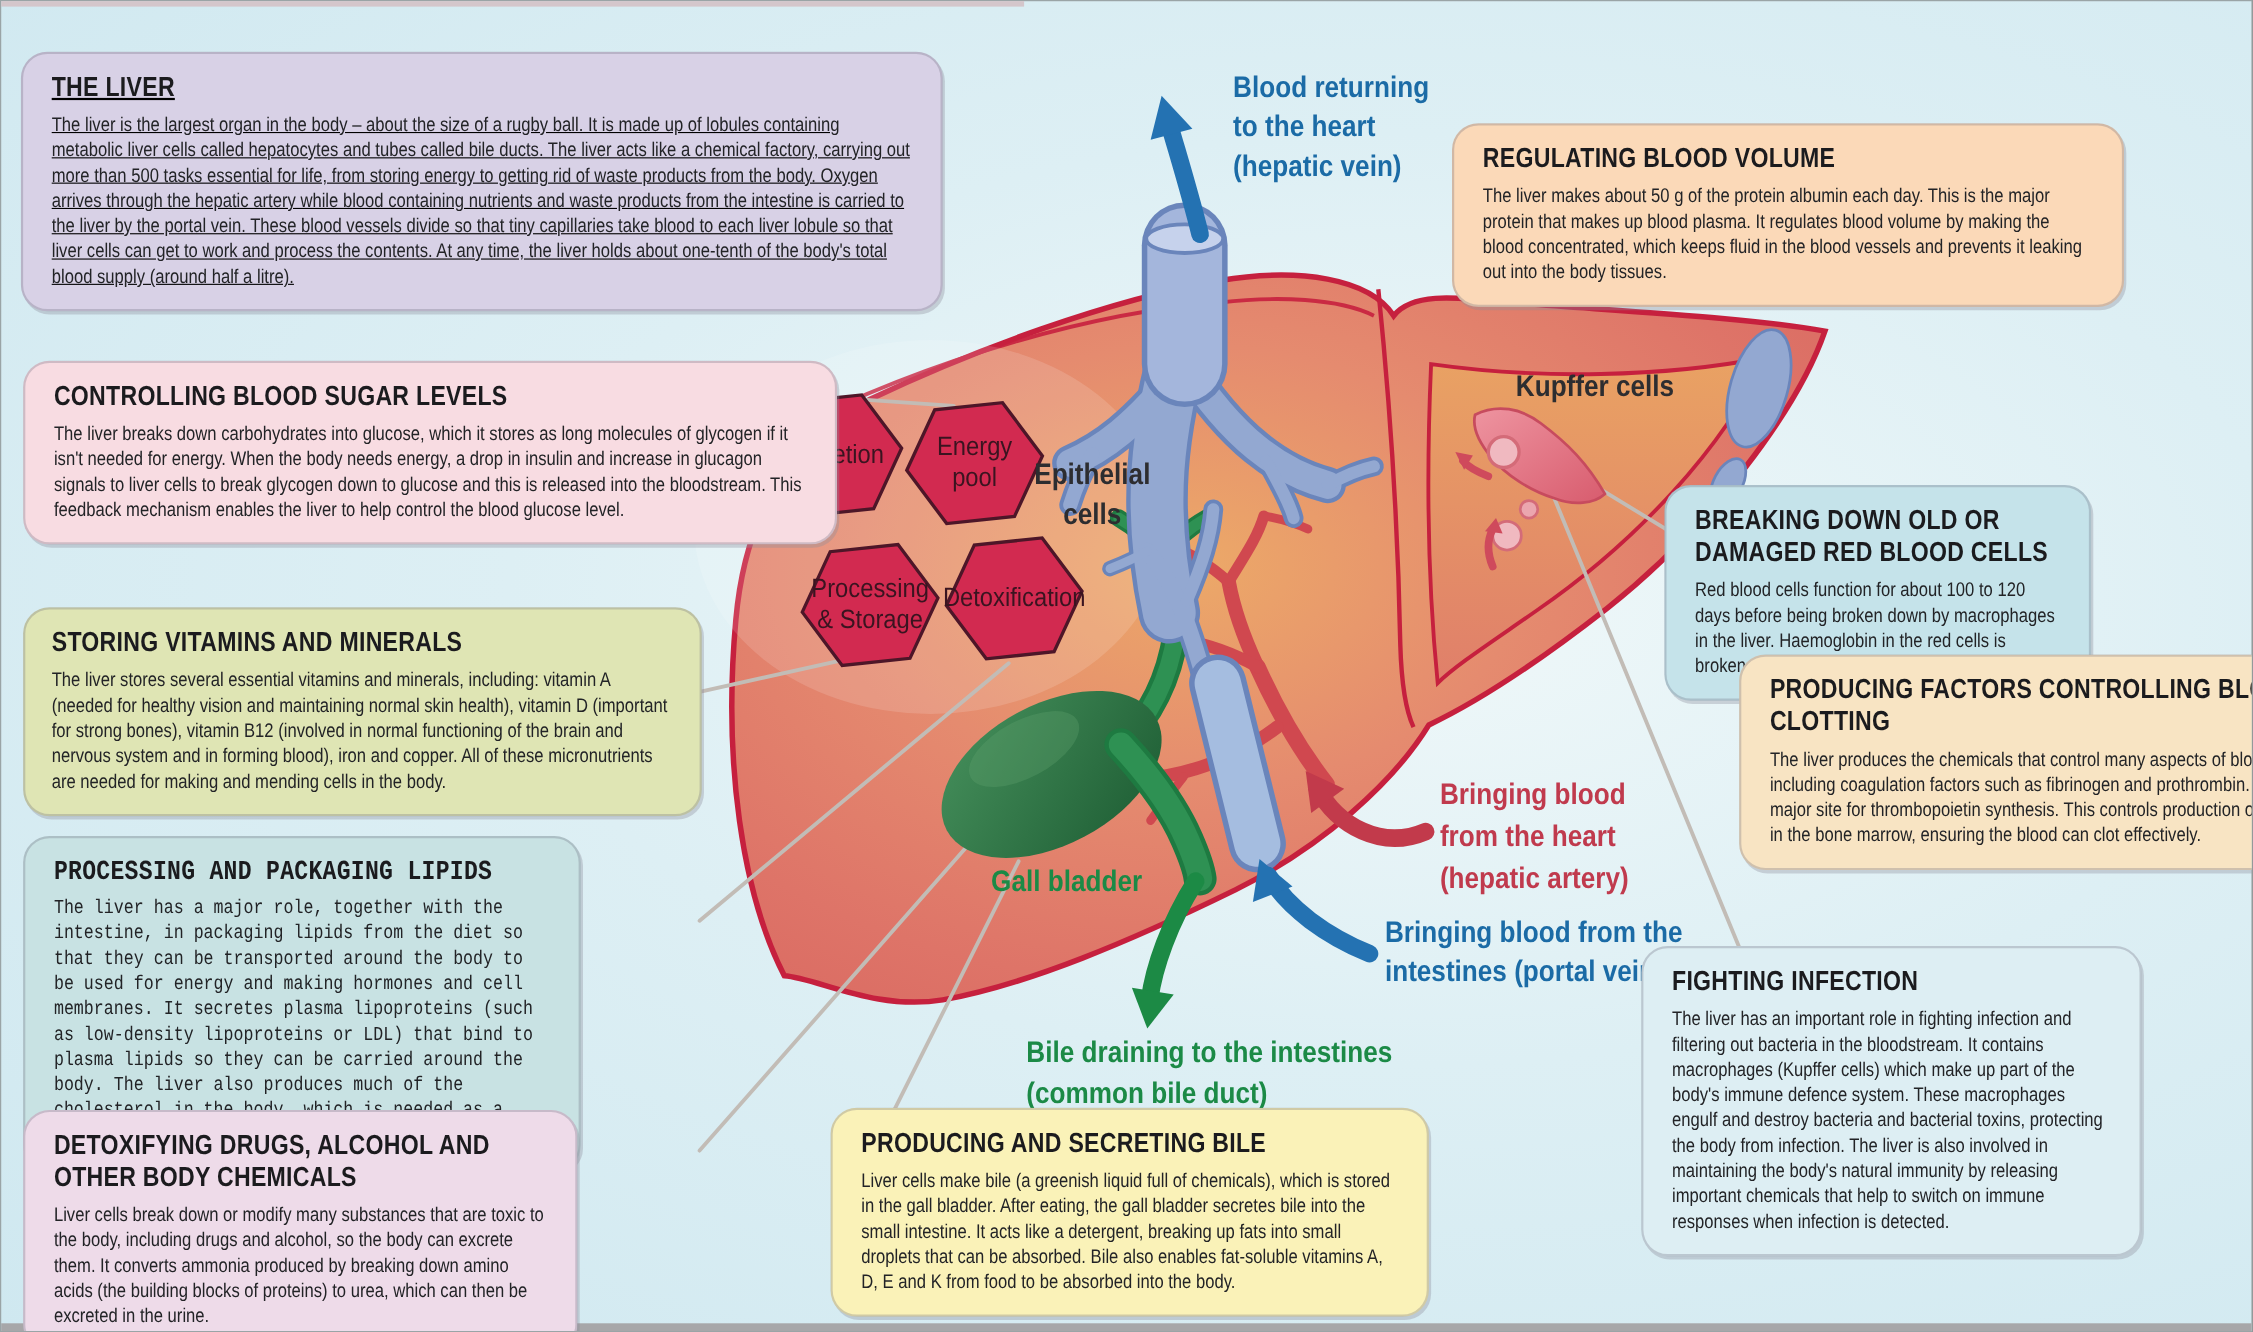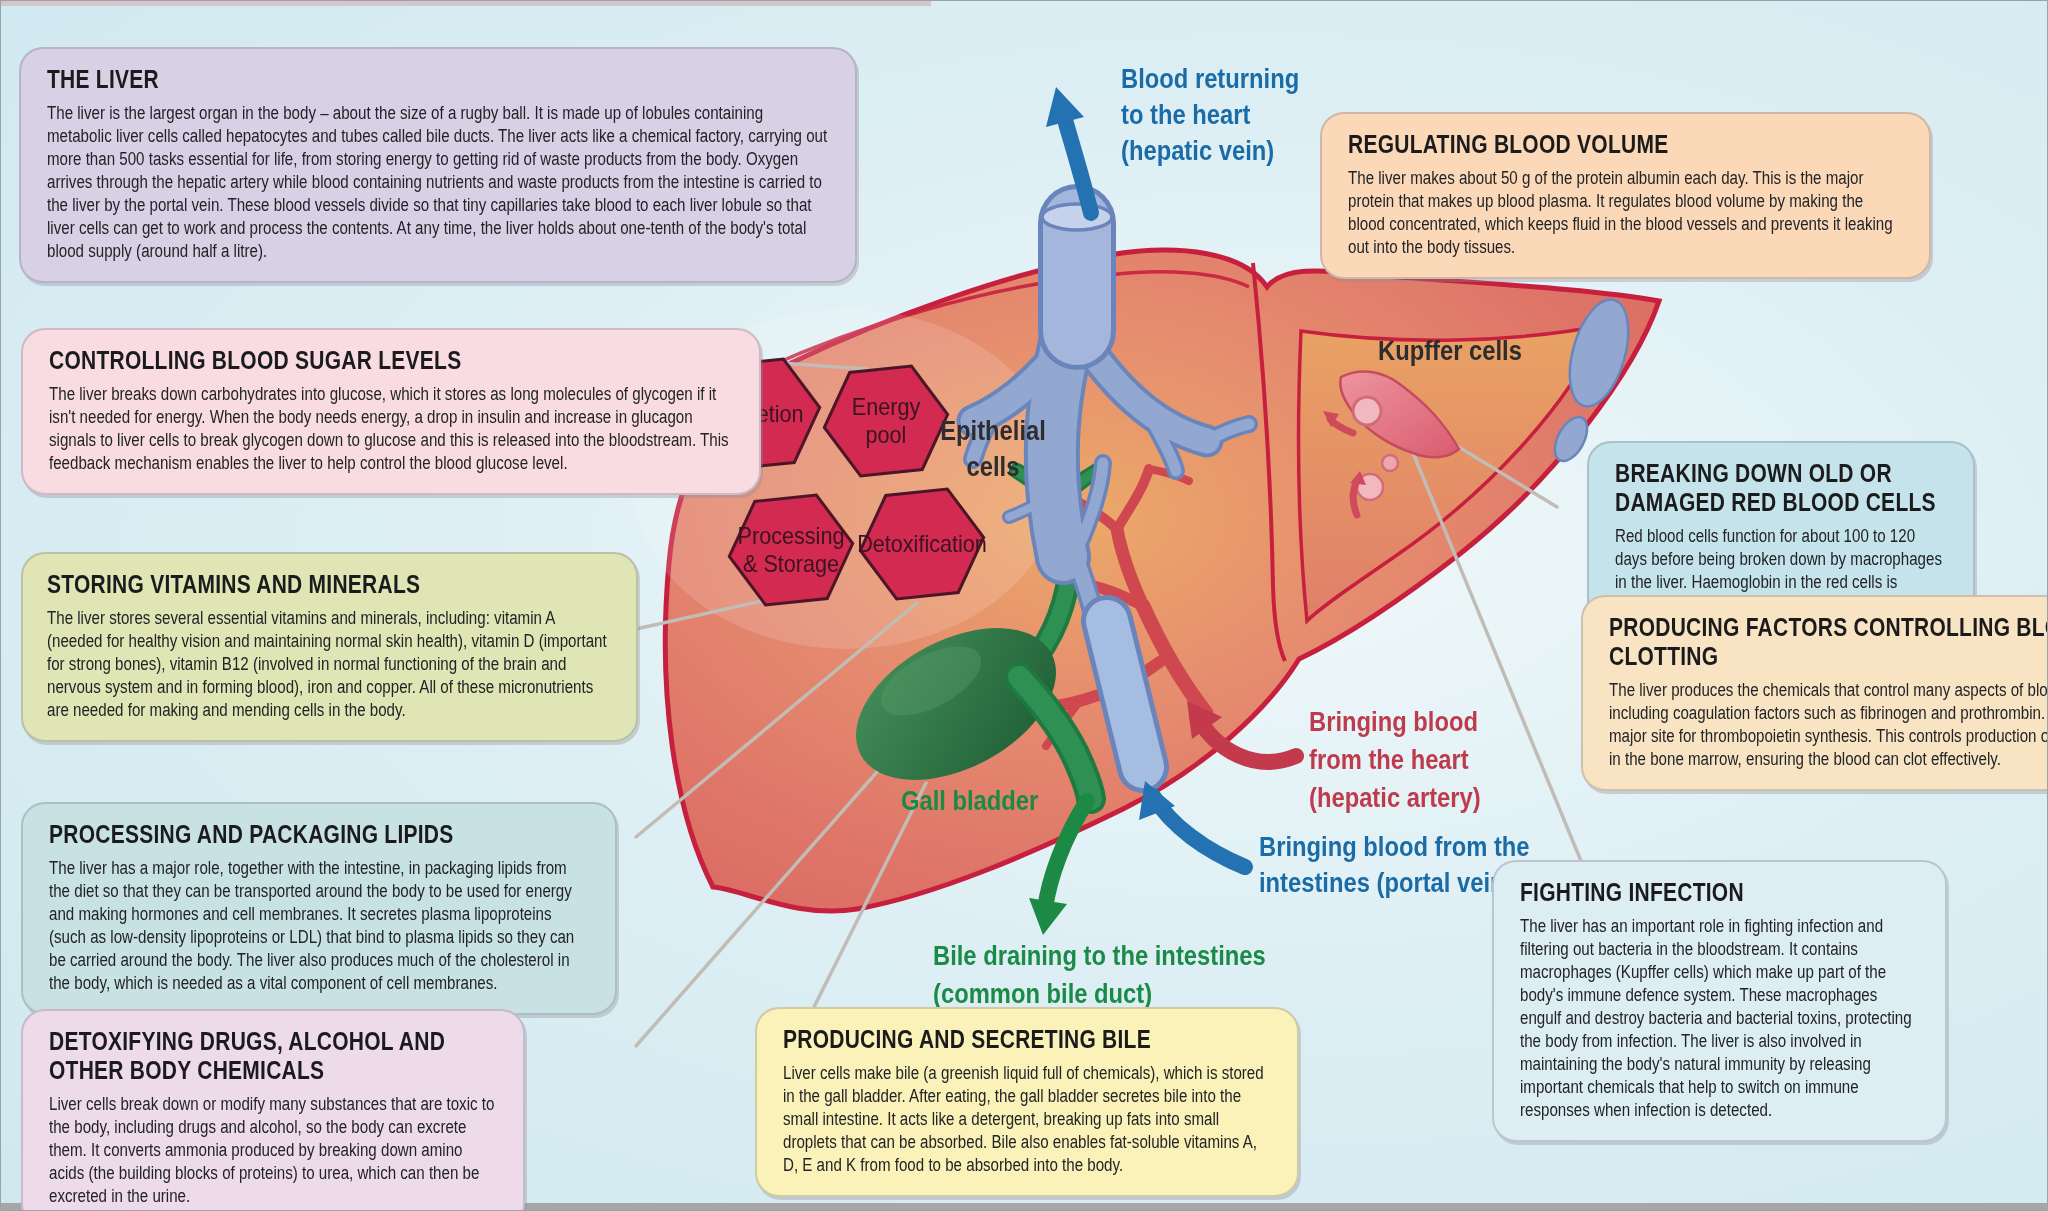--- a/index.html
+++ b/index.html
@@ -25,27 +25,27 @@
     position:absolute;z-index:2;font-weight:bold;font-size:27px;line-height:36px;
     white-space:pre-line;transform:scaleX(.88);transform-origin:0 0;
   }
   .hex-label{
     position:absolute;z-index:2;font-size:24px;line-height:28px;color:#3a1420;
     white-space:pre-line;text-align:center;transform:translate(-50%,-50%) scaleX(.9);
   }
   .c-blue{color:#1b6ba6;} .c-red{color:#c03a4d;} .c-green{color:#1b8a46;} .c-dark{color:#2d2d30;}
   .centered{transform:translateX(-50%) scaleX(.88);transform-origin:50% 0;text-align:center;}
   
-  .b-liver{left:18px;top:46px;width:838px;min-height:200px;}
+  .b-liver{left:18px;top:46px;width:838px;min-height:200px;text-decoration:underline;}
   .b-sugar{left:20px;top:327px;width:740px;min-height:158px;}
   .b-vitamins{left:20px;top:551px;width:617px;min-height:155px;}
-  .b-lipids{left:20px;top:801px;width:596px;min-height:194px;}
+  .b-lipids{left:20px;top:759px;width:507px;min-height:194px;font-family:Liberation Mono, monospace;}
   .b-detox{left:20px;top:1008px;width:504px;min-height:159px;}
   .b-volume{left:1319px;top:111px;width:611px;min-height:143px;}
-  .b-redcells{left:1586px;top:440px;width:388px;min-height:113px;}
+  .b-redcells{left:1512px;top:440px;width:388px;min-height:113px;}
   .b-clotting{left:1580px;top:594px;width:574px;min-height:172px;}
   .b-infection{left:1491px;top:859px;width:455px;min-height:233px;}
   .b-bile{left:754px;top:1006px;width:544px;min-height:161px;}
 </style>
 </head>
 <body>
 
 <div id="canvas">
 
   <svg class="art" width="2048" height="1211" viewBox="0 0 2048 1211">

